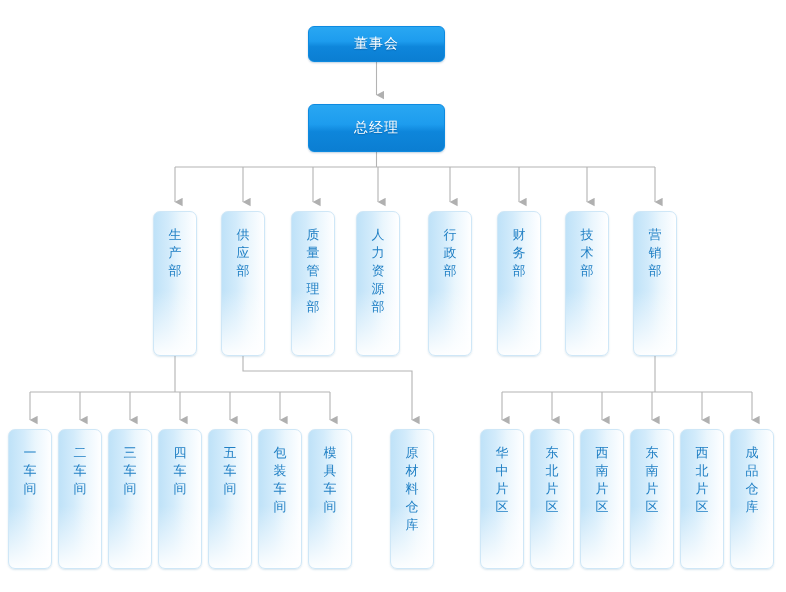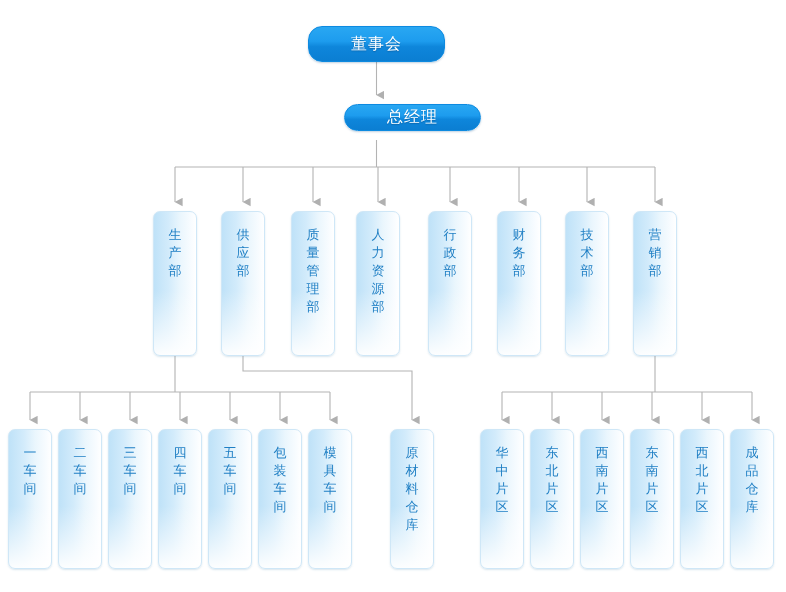--- a/index.html
+++ b/index.html
@@ -21,29 +21,29 @@
     position: absolute;
     left: 0; top: 0;
     width: 786px; height: 592px;
     pointer-events: none;
   }
 
   
   .exec-box {
     position: absolute;
     box-sizing: border-box;
-    border-radius: 14px;
+    border-radius: 6px;
     border: 1px solid #0d8ae0;
     background: linear-gradient(to bottom, #29a7f2 0%, #1d9cee 42%, #0e86db 58%, #0b7ed2 100%);
     box-shadow: 0 1px 2px rgba(0, 70, 130, 0.25);
     display: flex;
     align-items: center;
     justify-content: center;
     color: #ffffff;
-    font-size: 16px;
+    font-size: 14px;
     letter-spacing: 1px;
     text-shadow: 0 1px 1px rgba(0, 50, 95, 0.35);
   }
 
   
   .unit-box {
     position: absolute;
     box-sizing: border-box;
     border-radius: 7px;
     border: 1px solid #cfe7f7;
@@ -120,21 +120,21 @@
       <line x1="502" y1="392" x2="502" y2="420" marker-end="url(#arrowhead)"></line>
       <line x1="552" y1="392" x2="552" y2="420" marker-end="url(#arrowhead)"></line>
       <line x1="602" y1="392" x2="602" y2="420" marker-end="url(#arrowhead)"></line>
       <line x1="652" y1="392" x2="652" y2="420" marker-end="url(#arrowhead)"></line>
       <line x1="702" y1="392" x2="702" y2="420" marker-end="url(#arrowhead)"></line>
       <line x1="752" y1="392" x2="752" y2="420" marker-end="url(#arrowhead)"></line>
     </g>
   </svg>
 
   <div class="exec-box" style="left: 308px; top: 26px; width: 137px; height: 36px;">董事会</div>
-  <div class="exec-box" style="left: 308px; top: 104px; width: 137px; height: 27px; margin-left: 36px;">总经理</div>
+  <div class="exec-box" style="left: 308px; top: 104px; width: 137px; height: 48px;">总经理</div>
 
   <div class="unit-box" style="left: 153px; top: 211px; width: 44px; height: 145px;">
       <div class="vlabel-wrap">
         <span class="vchar">生</span>
         <span class="vchar">产</span>
         <span class="vchar">部</span>
       </div>
     </div>
   <div class="unit-box" style="left: 221px; top: 211px; width: 44px; height: 145px;">
       <div class="vlabel-wrap">

